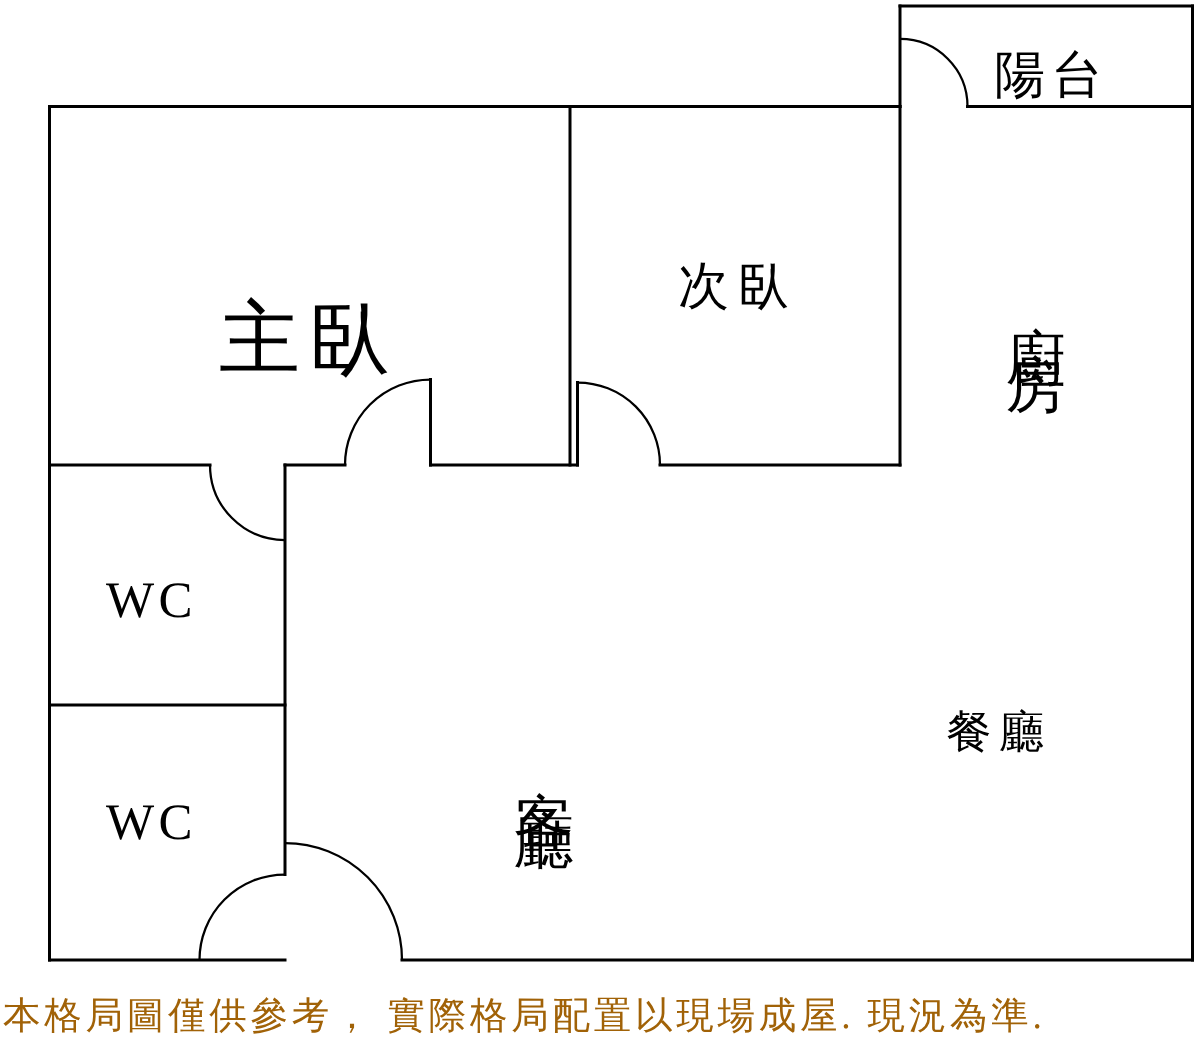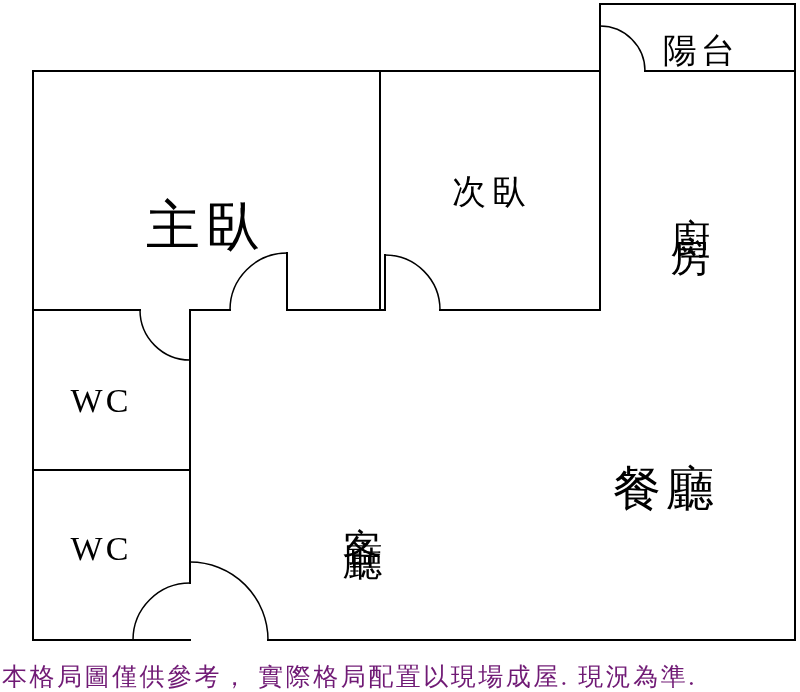--- a/index.html
+++ b/index.html
@@ -26,35 +26,35 @@
     transform: translate(-50%, -50%);
     white-space: nowrap;
     color: #000000;
     line-height: 1;
   }
   .lbl-balcony   { left: 701px; top: 51px;  font-size: 34px; letter-spacing: 4px; }
   .lbl-master    { left: 206px; top: 190px; font-size: 54px; letter-spacing: 6px; margin-top: 36px; }
   .lbl-second    { left: 492px; top: 192px; font-size: 34px; letter-spacing: 6px; }
   .lbl-wc-upper  { left: 101px; top: 401px; font-size: 34px; letter-spacing: 3px; }
   .lbl-wc-lower  { left: 101px; top: 549px; font-size: 34px; letter-spacing: 3px; }
-  .lbl-dining    { left: 666px; top: 489px; font-size: 48px; letter-spacing: 5px; }
+  .lbl-dining    { left: 666px; top: 489px; font-size: 30px; letter-spacing: 5px; }
   .vertical-label {
     writing-mode: vertical-rl;
     text-orientation: upright;
   }
   .lbl-kitchen   { left: 690px; top: 203px; font-size: 40px; letter-spacing: 18px; }
   .lbl-living    { left: 362px; top: 507px; font-size: 40px; letter-spacing: 12px; }
   .disclaimer {
     position: absolute;
     left: 2px;
     top: 660px;
     font-size: 25px;
     letter-spacing: 2.5px;
     white-space: nowrap;
-    color: #701a75;
+    color: #a16207;
   }
 </style>
 </head>
 <body>
 
 <div class="stage">
 
   <svg class="plan-svg" width="800" height="692" viewBox="0 0 800 692">
 
     <g stroke="#000000" stroke-width="2" fill="none" stroke-linecap="square">

